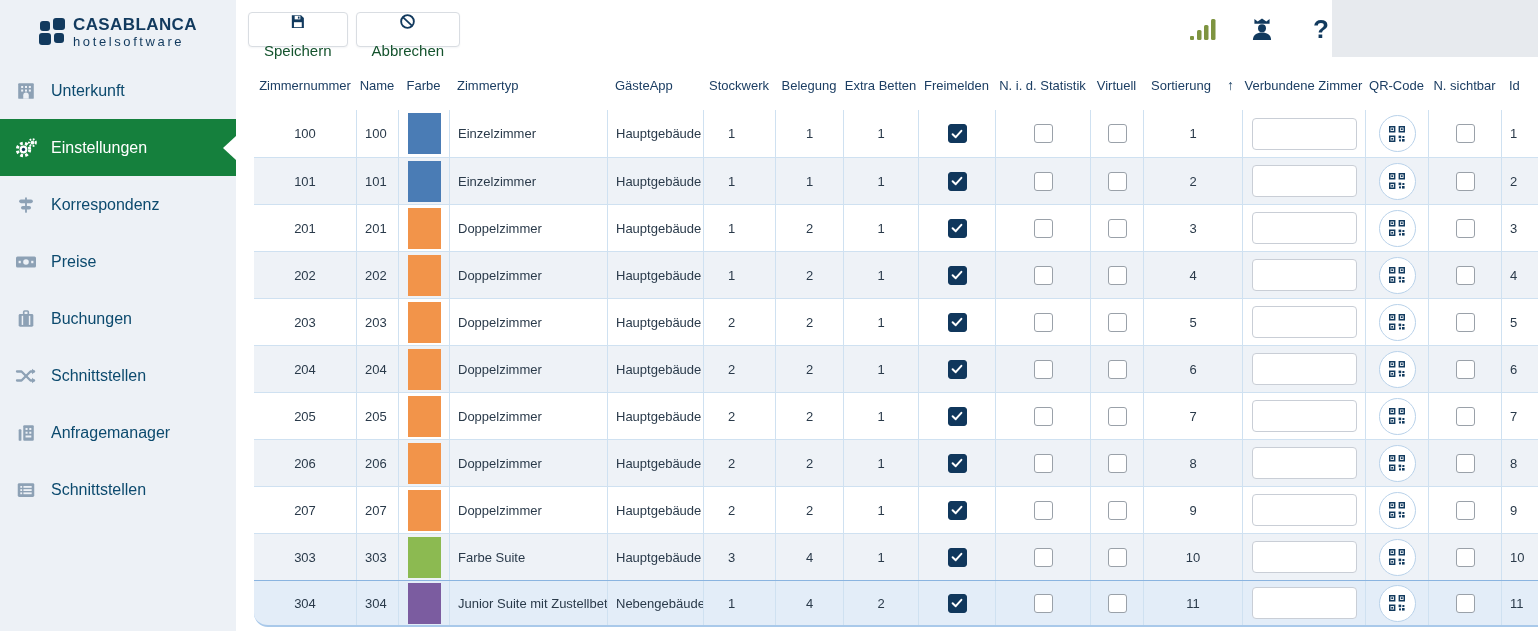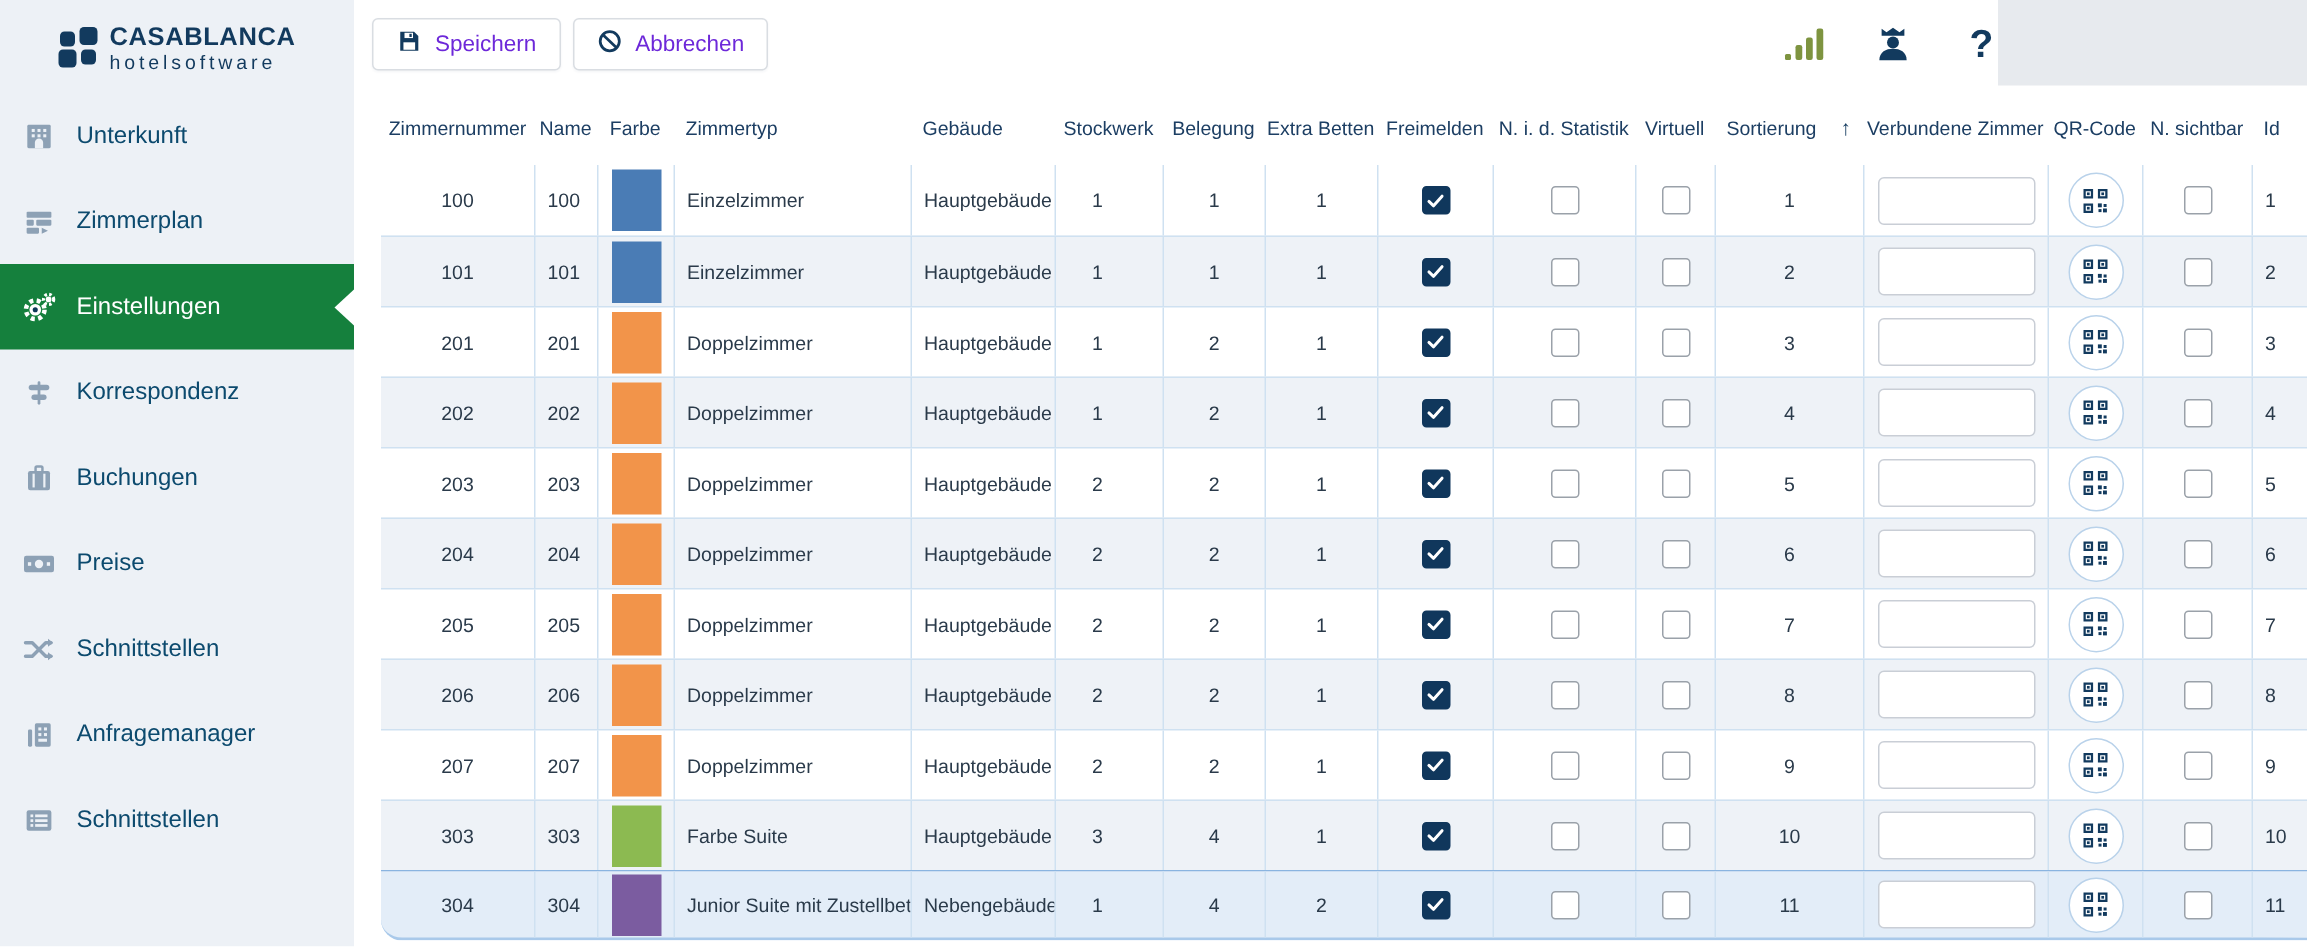--- a/index.html
+++ b/index.html
@@ -25,22 +25,22 @@
   .nav-item.active .nicon { color:#fff; }
   .nav-item.active::after { content:""; position:absolute; right:0; top:50%; transform:translateY(-50%);
     border-top:12px solid transparent; border-bottom:12px solid transparent; border-right:13px solid #fff; }
 
   
   .main { position:absolute; left:236px; top:0; width:1302px; height:631px; background:#fff; }
   .toolbar { position:relative; height:57px; background:#fff; }
   .toolbar-gray { position:absolute; left:1096px; top:0; right:0; height:57px; background:#e7eaee; }
   .btn-row { position:absolute; left:12px; top:12px; display:flex; gap:8px; }
   .btn { display:inline-flex; align-items:center; gap:9px; height:35px; padding:0 15px; background:#fff;
-    border:1px solid #d9dde2; border-radius:4px; color:#6d28d9; font-size:15px; font-family:"Liberation Sans",sans-serif;
-    cursor:pointer; box-shadow:0 1px 2px rgba(20,40,70,.05); }
+    border:1px solid #d9dde2; border-radius:4px; color:#14532d; font-size:15px; font-family:"Liberation Sans",sans-serif;
+    cursor:pointer; box-shadow:0 1px 2px rgba(20,40,70,.05);flex-direction:column; }
   .status-icons { position:absolute; left:952px; top:11px; height:36px; display:flex; align-items:center; gap:29px; }
   .sicon { width:30px; height:30px; display:flex; align-items:center; justify-content:center; cursor:pointer; }
   .help-glyph { font-size:26px; font-weight:bold; color:#123a5e; line-height:1; }
 
   
   .table-wrap { margin:3px 0 0 18px; width:1287px; }
   .thead { display:grid; height:50px; align-items:center; }
   .th { display:flex; align-items:center; justify-content:center; font-size:13px; color:#1c3e63; white-space:nowrap; cursor:pointer; }
   .th.al { justify-content:flex-start; padding-left:8px;align-items:flex-end; }
   .sort-arrow { margin-left:16px; color:#123a5e; font-size:14px; font-weight:bold; }
@@ -87,32 +87,20 @@
                 <rect x="15.1" y="6.5" width="2.2" height="2.2"></rect>
                 <rect x="6.7" y="10.4" width="2.2" height="2.2"></rect>
                 <rect x="10.9" y="10.4" width="2.2" height="2.2"></rect>
                 <rect x="15.1" y="10.4" width="2.2" height="2.2"></rect>
                 <path d="M9 20.5 v-4 a3 3 0 0 1 6 0 v4 Z"></path>
               </g>
             </svg>
           </span>
                  <span>Unterkunft</span>
         </div>
-        <div class="nav-item">
-          <span class="nicon">
-            <svg width="22" height="22" viewBox="0 0 24 24" fill="#8da1b5">
-              <rect x="3" y="4.5" width="18" height="4.4" rx="0.8"></rect>
-              <rect x="3" y="10.3" width="5.2" height="4.4" rx="0.8"></rect>
-              <rect x="10" y="10.3" width="11" height="4.4" rx="0.8"></rect>
-              <rect x="3" y="16.1" width="9" height="4.4" rx="0.8"></rect>
-              <path d="M14 16.1 l4.5 2.2 l-4.5 2.2 Z"></path>
-            </svg>
-          </span>
-                 <span>Zimmerplan</span>
-        </div>
         <div class="nav-item active">
           <span class="nicon">
             <svg width="24" height="24" viewBox="0 0 24 24">
               <circle cx="9.5" cy="13.5" r="6.2" fill="none" stroke="#ffffff" stroke-width="3" stroke-dasharray="2.7 2.3"></circle>
               <circle cx="9.5" cy="13.5" r="3.9" fill="#ffffff"></circle>
               <circle cx="9.5" cy="13.5" r="1.7" fill="#0e3858"></circle>
               <circle cx="18.4" cy="6.6" r="3.4" fill="none" stroke="#ffffff" stroke-width="2.1" stroke-dasharray="1.7 1.5"></circle>
               <circle cx="18.4" cy="6.6" r="1.9" fill="#ffffff"></circle>
             </svg>
           </span>
@@ -123,39 +111,39 @@
             <svg width="22" height="22" viewBox="0 0 24 24">
               <rect x="11" y="3.5" width="2" height="17" rx="1" fill="#8da1b5"></rect>
               <rect x="4.5" y="6" width="15" height="4" rx="2" fill="#8da1b5"></rect>
               <rect x="6.5" y="13" width="11" height="4" rx="2" fill="#8da1b5"></rect>
             </svg>
           </span>
                  <span>Korrespondenz</span>
         </div>
         <div class="nav-item">
           <span class="nicon">
+            <svg width="24" height="24" viewBox="0 0 24 24">
+              <rect x="2" y="6.5" width="20" height="11" rx="1.5" fill="#8da1b5"></rect>
+              <circle cx="12" cy="12" r="2.8" fill="#edf1f6"></circle>
+              <rect x="4.6" y="10.8" width="2.2" height="2.4" fill="#edf1f6"></rect>
+              <rect x="17.2" y="10.8" width="2.2" height="2.4" fill="#edf1f6"></rect>
+            </svg>
+          </span>
+                 <span>Preise</span>
+        </div>
+        <div class="nav-item">
+          <span class="nicon">
             <svg width="22" height="22" viewBox="0 0 24 24">
               <path d="M9.5 6.5 v-2.2 a1 1 0 0 1 1-1 h3 a1 1 0 0 1 1 1 v2.2" fill="none" stroke="#8da1b5" stroke-width="1.8"></path>
               <rect x="4" y="6.5" width="16" height="14" rx="1.6" fill="#8da1b5"></rect>
               <rect x="7.3" y="8.5" width="1.6" height="10" fill="#edf1f6"></rect>
               <rect x="15.1" y="8.5" width="1.6" height="10" fill="#edf1f6"></rect>
             </svg>
           </span>
                  <span>Buchungen</span>
-        </div>
-        <div class="nav-item">
-          <span class="nicon">
-            <svg width="24" height="24" viewBox="0 0 24 24">
-              <rect x="2" y="6.5" width="20" height="11" rx="1.5" fill="#8da1b5"></rect>
-              <circle cx="12" cy="12" r="2.8" fill="#edf1f6"></circle>
-              <rect x="4.6" y="10.8" width="2.2" height="2.4" fill="#edf1f6"></rect>
-              <rect x="17.2" y="10.8" width="2.2" height="2.4" fill="#edf1f6"></rect>
-            </svg>
-          </span>
-                 <span>Preise</span>
         </div>
         <div class="nav-item">
           <span class="nicon">
             <svg width="24" height="24" viewBox="0 0 24 24" fill="none" stroke="#8da1b5" stroke-width="2.3" stroke-linecap="round" stroke-linejoin="round">
               <path d="M3 7.5 h4.5 l9 9 h3.5"></path>
               <path d="M3 16.5 h4.5 l9 -9 h3.5"></path>
               <path d="M18 4.8 l3.4 2.7 l-3.4 2.7" fill="#8da1b5" stroke="none"></path>
               <path d="M18 13.8 l3.4 2.7 l-3.4 2.7" fill="#8da1b5" stroke="none"></path>
             </svg>
           </span>
@@ -251,21 +239,21 @@
           <div class="th ">
             <span>Name</span>
           </div>
           <div class="th ">
             <span>Farbe</span>
           </div>
           <div class="th al">
             <span>Zimmertyp</span>
           </div>
           <div class="th al">
-            <span>Gebäude</span>
+            <span>GästeApp</span>
           </div>
           <div class="th ">
             <span>Stockwerk</span>
           </div>
           <div class="th ">
             <span>Belegung</span>
           </div>
           <div class="th ">
             <span>Extra Betten</span>
           </div>

